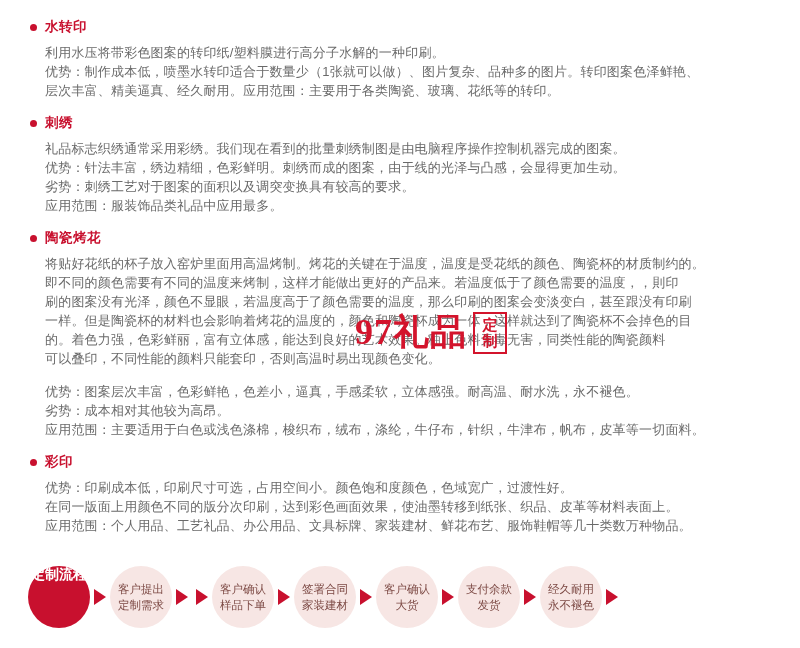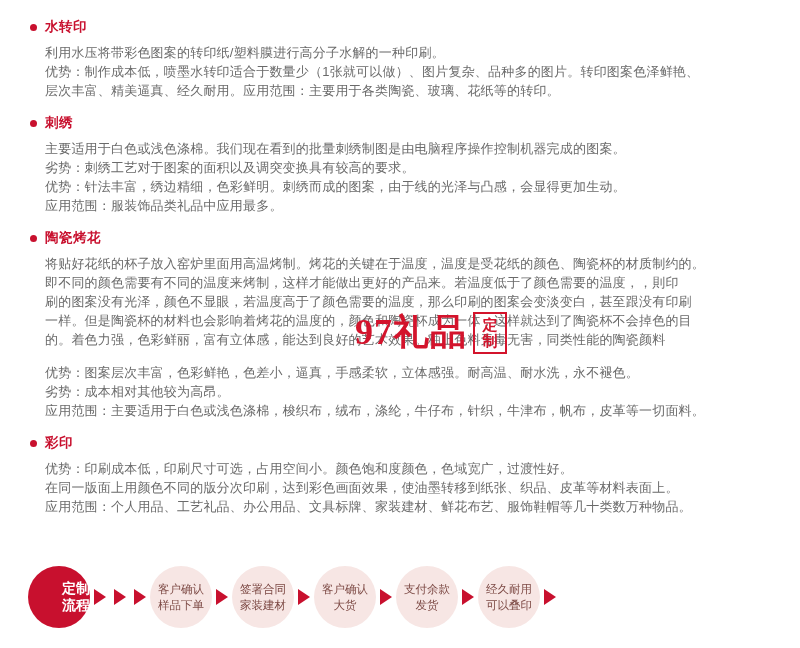--- a/index.html
+++ b/index.html
@@ -91,22 +91,22 @@
     display: flex;
     align-items: center;
   }
   .flow-badge {
     width: 62px;
     height: 62px;
     border-radius: 50%;
     background: #c8102e;
     color: #fff;
     display: flex;
-    flex-direction: column;
-    align-items: flex-end;
+    flex-direction: row;
+    align-items: flex-start;
     justify-content: center;
     font-size: 14px;
     font-weight: bold;
     line-height: 17px;
     flex: none;
   }
   .arrow {
     width: 0;
     height: 0;
     border-top: 8px solid transparent;
@@ -148,38 +148,39 @@
       <div class="line">层次丰富、精美逼真、经久耐用。应用范围：主要用于各类陶瓷、玻璃、花纸等的转印。</div>
     </div>
   </div>
 
   <div class="section">
     <div class="sec-head">
       <div class="bullet"></div>
       <div class="sec-title">刺绣</div>
     </div>
     <div class="body-lines">
-      <div class="line">主要适用于白色或浅色涤棉。我们现在看到的批量刺绣制图是由电脑程序操作控制机器完成的图案。</div>
+      <div class="line">礼品标志织绣通常采用彩绣。我们现在看到的批量刺绣制图是由电脑程序操作控制机器完成的图案。</div>
+      <div class="line">优势：针法丰富，绣边精细，色彩鲜明。刺绣而成的图案，由于线的光泽与凸感，会显得更加生动。</div>
       <div class="line">劣势：刺绣工艺对于图案的面积以及调突变换具有较高的要求。</div>
-      <div class="line">优势：针法丰富，绣边精细，色彩鲜明。刺绣而成的图案，由于线的光泽与凸感，会显得更加生动。</div>
       <div class="line">应用范围：服装饰品类礼品中应用最多。</div>
     </div>
   </div>
 
   <div class="section">
     <div class="sec-head">
       <div class="bullet"></div>
       <div class="sec-title">陶瓷烤花</div>
     </div>
     <div class="body-lines">
       <div class="line">将贴好花纸的杯子放入窑炉里面用高温烤制。烤花的关键在于温度，温度是受花纸的颜色、陶瓷杯的材质制约的。</div>
       <div class="line">即不同的颜色需要有不同的温度来烤制，这样才能做出更好的产品来。若温度低于了颜色需要的温度，，則印</div>
       <div class="line">刷的图案没有光泽，颜色不显眼，若温度高于了颜色需要的温度，那么印刷的图案会变淡变白，甚至跟没有印刷</div>
       <div class="line">一样。但是陶瓷杯的材料也会影响着烤花的温度的，颜色和陶瓷杯成为一体，这样就达到了陶瓷杯不会掉色的目</div>
       <div class="line">的。着色力强，色彩鲜丽，富有立体感，能达到良好的艺术效果。釉上色料无毒无害，同类性能的陶瓷颜料</div>
+      <div class="line">可以叠印，不同性能的颜料只能套印，否则高温时易出现颜色变化。</div>
     </div>
   </div>
 
   <div class="section">
     <div class="body-lines">
       <div class="line">优势：图案层次丰富，色彩鲜艳，色差小，逼真，手感柔软，立体感强。耐高温、耐水洗，永不褪色。</div>
       <div class="line">劣势：成本相对其他较为高昂。</div>
       <div class="line">应用范围：主要适用于白色或浅色涤棉，梭织布，绒布，涤纶，牛仔布，针织，牛津布，帆布，皮革等一切面料。</div>
     </div>
   </div>
@@ -204,20 +205,24 @@
     </div>
   </div>
 
   <div class="flow">
     <div class="flow-badge">
       <span>定制</span>
       <span>流程</span>
     </div>
 
     <div class="arrow"></div>
+    <div class="flow-node">
+      <span>客户提出</span>
+      <span>定制需求</span>
+    </div>
 
     <div class="arrow"></div>
 
     <div class="arrow"></div>
     <div class="flow-node">
       <span>客户确认</span>
       <span>样品下单</span>
     </div>
 
     <div class="arrow"></div>
@@ -234,19 +239,19 @@
 
     <div class="arrow"></div>
     <div class="flow-node">
       <span>支付余款</span>
       <span>发货</span>
     </div>
 
     <div class="arrow"></div>
     <div class="flow-node">
       <span>经久耐用</span>
-      <span>可以叠印</span>
+      <span>永不褪色</span>
     </div>
 
     <div class="arrow"></div>
   </div>
 
 </div>
 
 </body></html>

